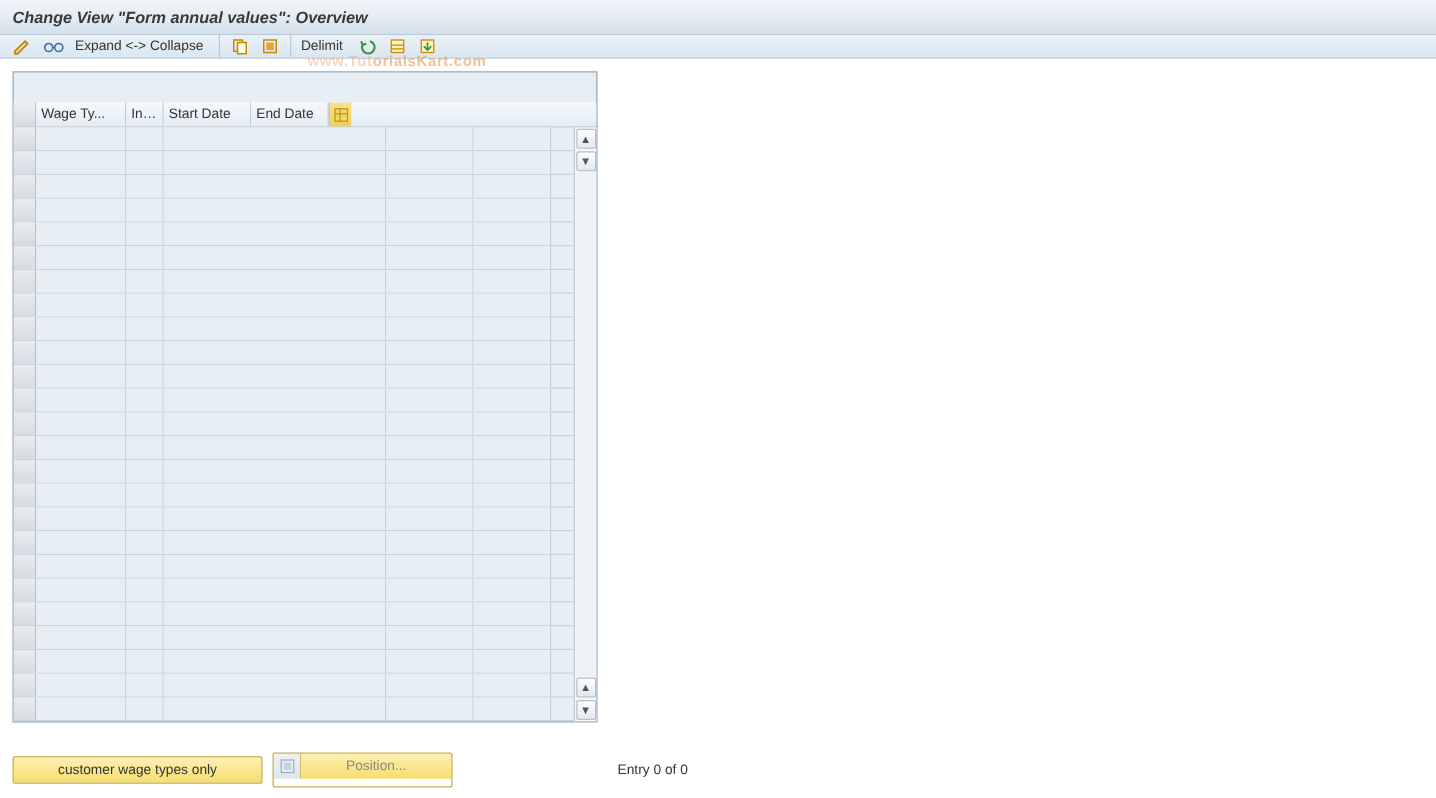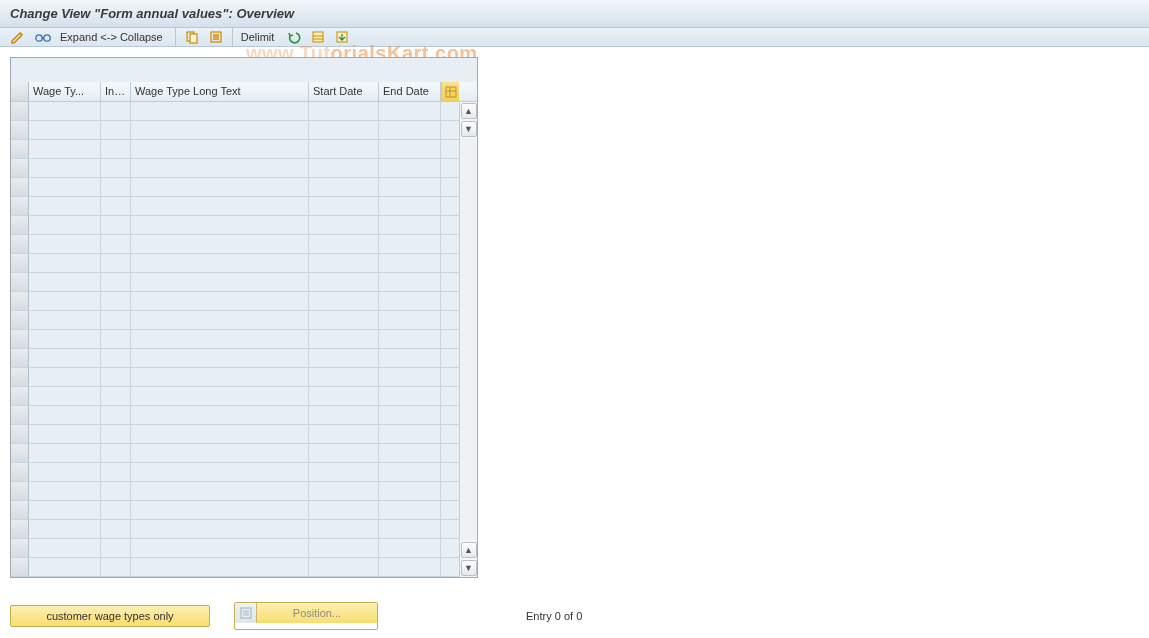--- a/index.html
+++ b/index.html
@@ -135,21 +135,21 @@
     cursor:pointer;
     margin:1px 0;
   }
   .scroll-track { flex:1; width:16px; background:#eef2f5; }
   .bottom-bar {
     position: absolute;
     left: 10px;
     bottom: 8px;
     display: flex;
     align-items: center;
-    gap: 24px;
+    gap: 8px;
   }
   .yellow-btn {
     height: 22px;
     background: linear-gradient(to bottom,#fdf0b3,#f7dd6f);
     border: 1px solid #c4ad4a;
     border-radius: 2px;
     padding: 0 20px;
     font-size: 11px;
     color: #333;
     display: inline-flex;
@@ -184,21 +184,21 @@
   .entry-text {
     margin-left: 80px;
     font-size: 11px;
     color: #333;
     padding-left: 44px;
   }
   .watermark {
     position: absolute;
     top: 42px;
     left: 246px;
-    font-size: 20px;
+    font-size: 12px;
     font-weight: bold;
     letter-spacing: 0.5px;
     color: rgba(232,140,70,0.55);
     pointer-events: none;
     font-family: Tahoma, Arial, sans-serif;
   }
   .watermark .wm-lead{
     color: rgba(232,140,70,0.35);
   }
   svg { display:block; }
@@ -262,21 +262,20 @@
 </div>
 
 <div class="watermark"><span class="wm-lead">www.Tut</span>orialsKart.com</div>
 
 <div class="content-area">
   <div class="table-wrap">
     <div class="table-header-row">
       <div class="th th-sel"></div>
       <div class="th col-wage">Wage Ty...</div>
       <div class="th col-inf">Inf...</div>
-      <div class="th col-long">Wage Type Long Text</div>
       <div class="th col-start">Start Date</div>
       <div class="th col-end">End Date</div>
       <div class="th-config">
         <svg width="12" height="12">
             <rect x="1" y="1" width="10" height="10" fill="#f7d65a" stroke="#b8942a"></rect>
             <line x1="1" y1="5" x2="11" y2="5" stroke="#b8942a"></line>
             <line x1="5" y1="1" x2="5" y2="11" stroke="#b8942a"></line>
           </svg>
       </div>
     </div>

